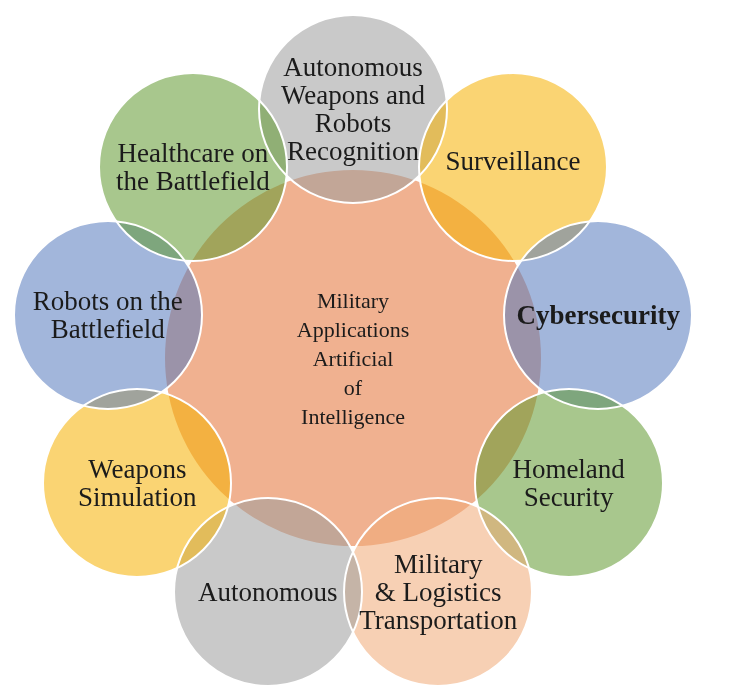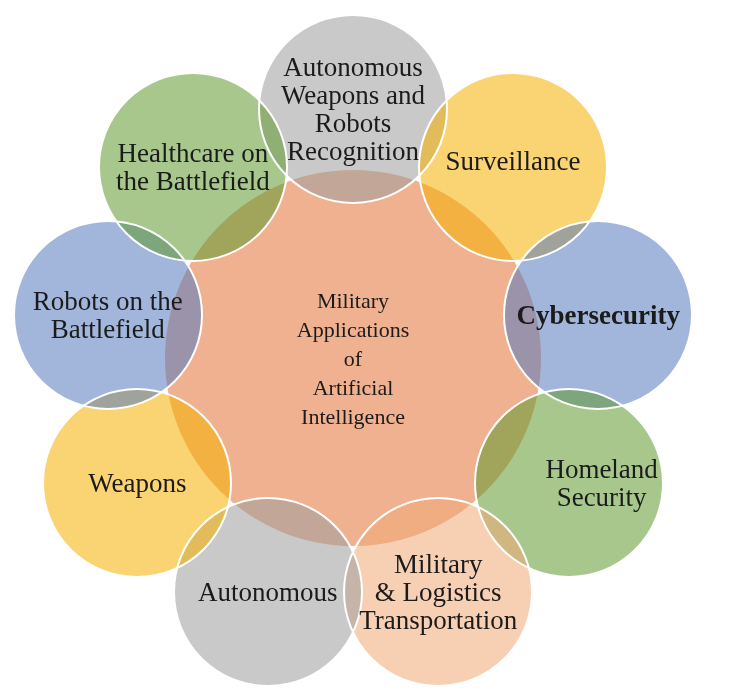--- a/index.html
+++ b/index.html
@@ -71,51 +71,52 @@
       <div class="ring" style="left: 473.64px; top: 387.5px; width: 190px; height: 190px;"></div>
       <div class="ring" style="left: 343.163px; top: 496.983px; width: 190px; height: 190px;"></div>
       <div class="ring" style="left: 172.837px; top: 496.983px; width: 190px; height: 190px;"></div>
       <div class="ring" style="left: 42.3597px; top: 387.5px; width: 190px; height: 190px;"></div>
       <div class="ring" style="left: 12.7829px; top: 219.762px; width: 190px; height: 190px;"></div>
       <div class="ring" style="left: 97.9459px; top: 72.2549px; width: 190px; height: 190px;"></div>
     </div>
   <div id="center-label" class="label center-label" style="left: 353px; top: 358px;">
       <div>Military</div>
       <div>Applications</div>
+      <div>Artificial</div>
       <div>of</div>
-      <div>Artificial</div>
       <div>Intelligence</div>
     </div>
   <div id="satellite-labels" class="layer">
       <div class="label sat-label" style="left: 353px; top: 109px;">
         <div>Autonomous</div>
         <div>Weapons and</div>
         <div>Robots</div>
         <div>Recognition</div>
       </div>
       <div class="label sat-label" style="left: 513.054px; top: 161px;">
         <div>Surveillance</div>
       </div>
       <div class="label sat-label" style="left: 598.217px; top: 314.762px; font-weight: bold;">
         <div>Cybersecurity</div>
       </div>
-      <div class="label sat-label" style="left: 568.64px; top: 482.5px; margin-left: 33px;">
+      <div class="label sat-label" style="left: 568.64px; top: 482.5px;">
         <div>Homeland</div>
         <div>Security</div>
       </div>
       <div class="label sat-label" style="left: 438.163px; top: 591.983px;">
         <div>Military</div>
         <div>&amp; Logistics</div>
         <div>Transportation</div>
       </div>
       <div class="label sat-label" style="left: 267.837px; top: 591.983px;">
         <div>Autonomous</div>
       </div>
       <div class="label sat-label" style="left: 137.36px; top: 482.5px;">
         <div>Weapons</div>
+        <div>Simulation</div>
       </div>
       <div class="label sat-label" style="left: 107.783px; top: 314.762px;">
         <div>Robots on the</div>
         <div>Battlefield</div>
       </div>
       <div class="label sat-label" style="left: 192.946px; top: 167.255px;">
         <div>Healthcare on</div>
         <div>the Battlefield</div>
       </div>
     </div>

